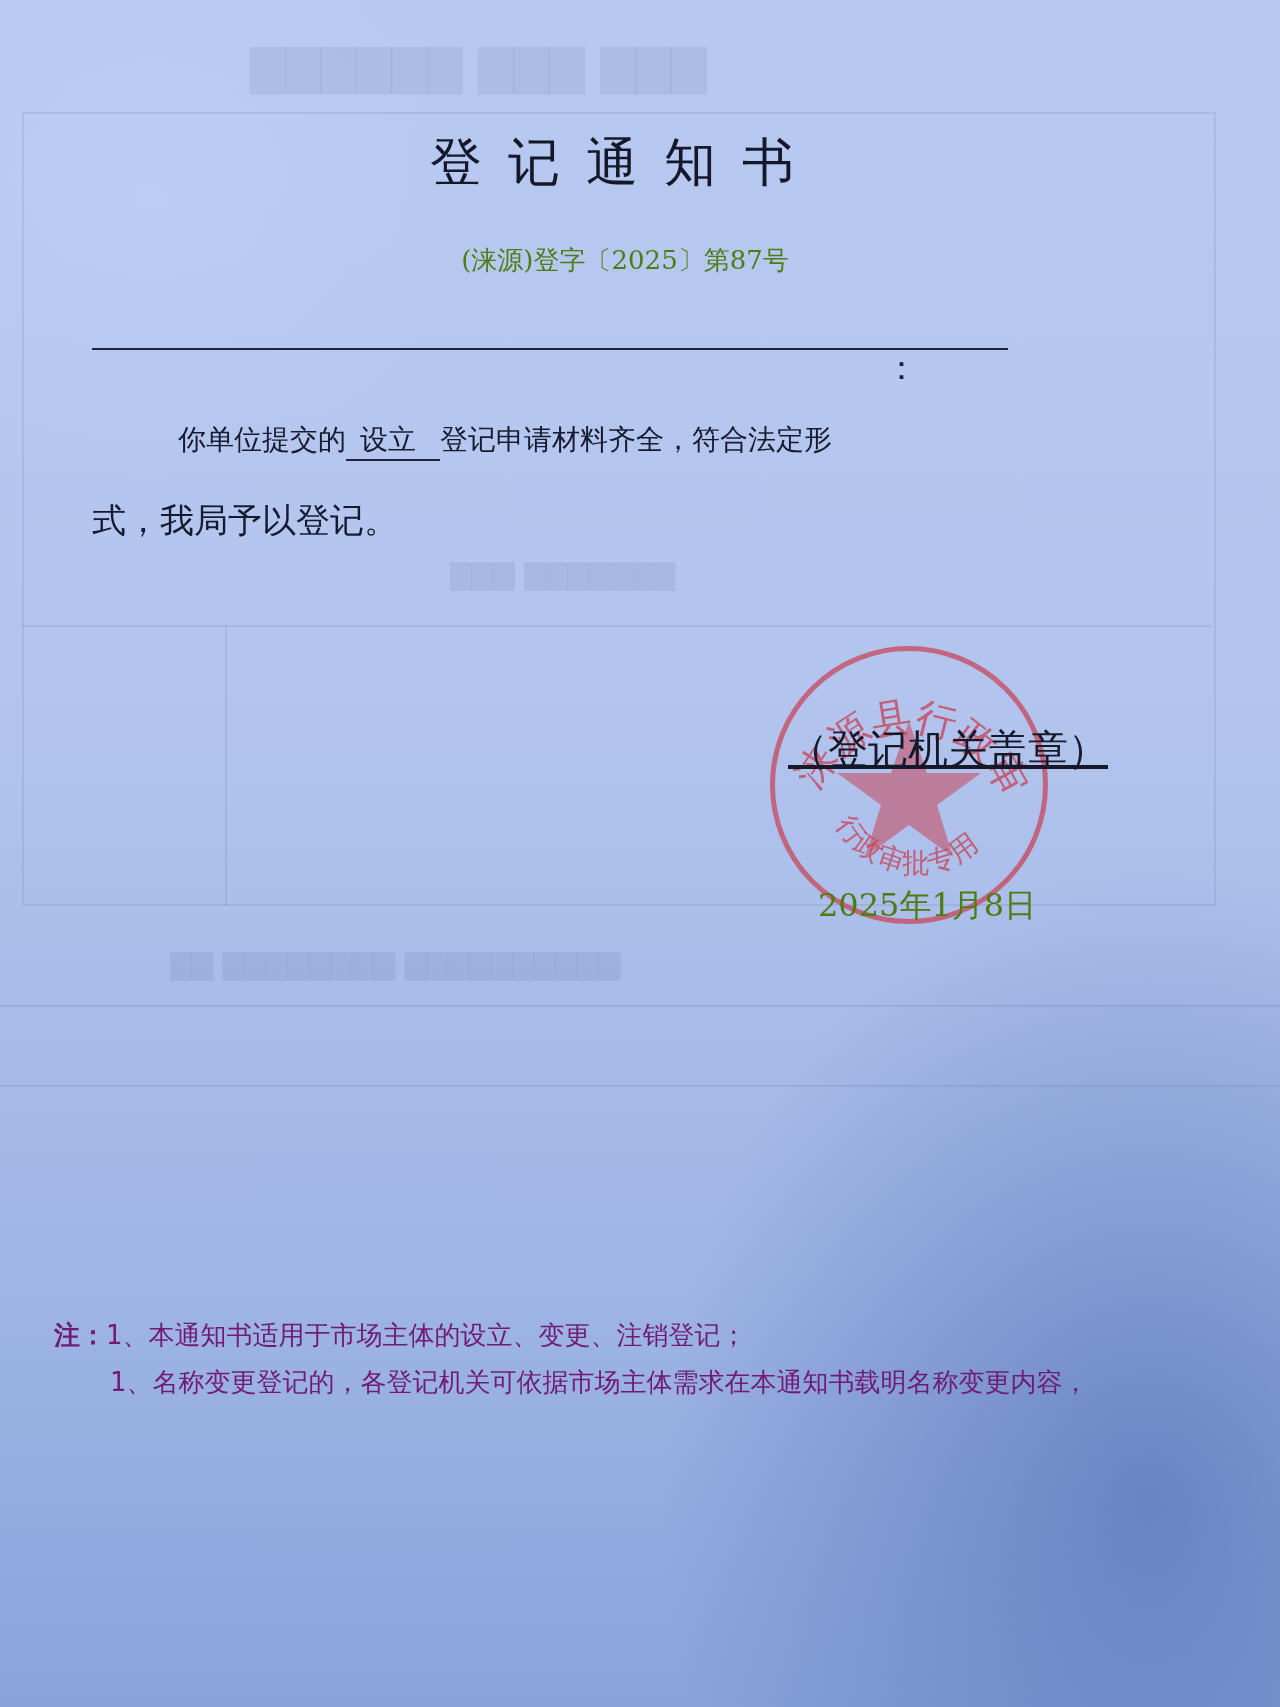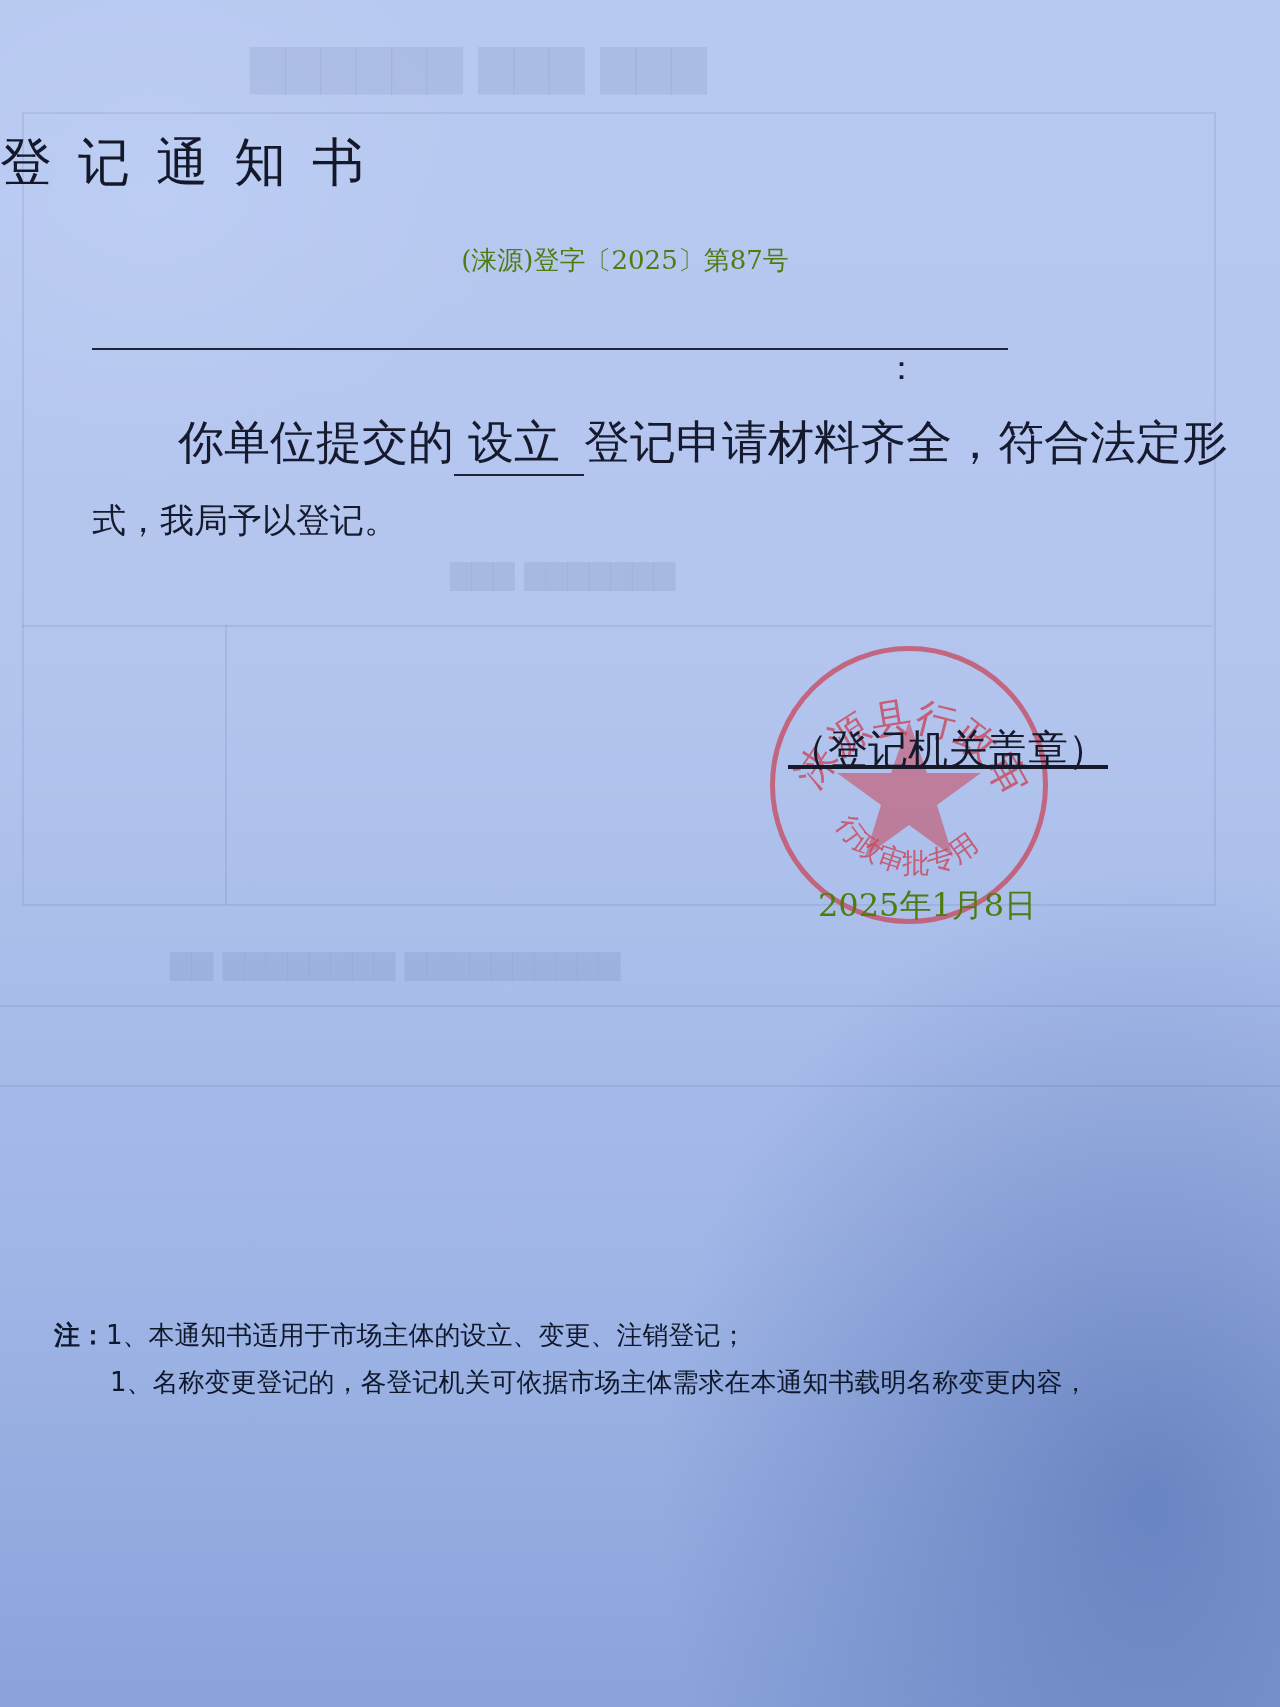--- a/index.html
+++ b/index.html
@@ -8,46 +8,46 @@
     font-family: "DejaVu Serif", "Liberation Serif", serif;
     color:#161a2e;
     background:
       radial-gradient(ellipse 700px 900px at 1150px 1500px, rgba(70,100,170,0.55), rgba(70,100,170,0) 70%),
       radial-gradient(ellipse 500px 400px at 150px 200px, rgba(200,215,250,0.35), rgba(200,215,250,0) 70%),
       linear-gradient(180deg, #b8c9f1 0%, #b3c5ee 40%, #9fb5e6 75%, #8aa3da 100%);
   }
   .ghost { position:absolute; border-color:rgba(70,90,140,0.12); border-style:solid; border-width:0; }
   .ghost-text { position:absolute; color:rgba(60,80,130,0.10); font-family:"DejaVu Sans", sans-serif; font-weight:bold; }
   .title {
-    position:absolute; left:0; width:1250px; top:128px; text-align:left;
+    position:absolute; left:0; width:1250px; top:128px; text-align:center;
     font-family:"DejaVu Sans", sans-serif; font-size:52px; letter-spacing:26px; color:#14182a;
   }
   .docno {
     position:absolute; left:0; width:1250px; top:243px; text-align:center;
     font-size:26px; color:#4d7c0f;
   }
   .recipient {
     position:absolute; left:92px; top:346px; width:892px;
     border-bottom:2px solid #1f2438; font-size:33px; padding-left:24px; padding-bottom:2px;
     font-family:"DejaVu Sans", sans-serif;
   }
   .recipient .colon { position:absolute; right:90px; top:0; }
-  .body1 { position:absolute; left:178px; top:412px; font-size:46px; font-family:"DejaVu Sans", sans-serif; white-space:nowrap; }
+  .body1 { position:absolute; left:178px; top:421px; font-size:28px; font-family:"DejaVu Sans", sans-serif; white-space:nowrap; }
   .body1 .u { display:inline-block; border-bottom:2px solid #1f2438; padding:0 24px 0 14px; }
   .body2 { position:absolute; left:92px; top:498px; font-size:34px; font-family:"DejaVu Sans", sans-serif; }
   .seal {
     position:absolute; left:770px; top:646px; width:268px; height:268px;
     border:5px solid rgba(200,70,90,0.75); border-radius:50%;
   }
   .seal svg { position:absolute; left:0; top:0; }
   .seal-label {
     position:absolute; left:788px; top:722px; font-size:40px; font-family:"DejaVu Sans", sans-serif; color:#15192a;text-decoration:underline;
   }
   .date { position:absolute; left:818px; top:884px; font-size:32px; color:#4d7c0f; }
-  .notes { position:absolute; left:54px; top:1312px; width:1180px; font-family:"DejaVu Sans", sans-serif; font-size:26px; line-height:47px; color:#0f172a; }
+  .notes { position:absolute; left:54px; top:1312px; width:1180px; font-family:"DejaVu Sans", sans-serif; font-size:26px; line-height:47px; color:#701a75; }
   .notes div { white-space:nowrap; }
   .notes .ind { padding-left:56px; }
   .notes .lbl { font-weight:bold; }
 </style>
 </head>
 <body>
 
 <div class="ghost" style="left:22px;top:112px;width:1190px;height:790px;border-width:2px;"></div>
 <div class="ghost" style="left:22px;top:625px;width:1190px;border-top-width:2px;"></div>
 <div class="ghost" style="left:225px;top:625px;height:280px;border-left-width:2px;"></div>

